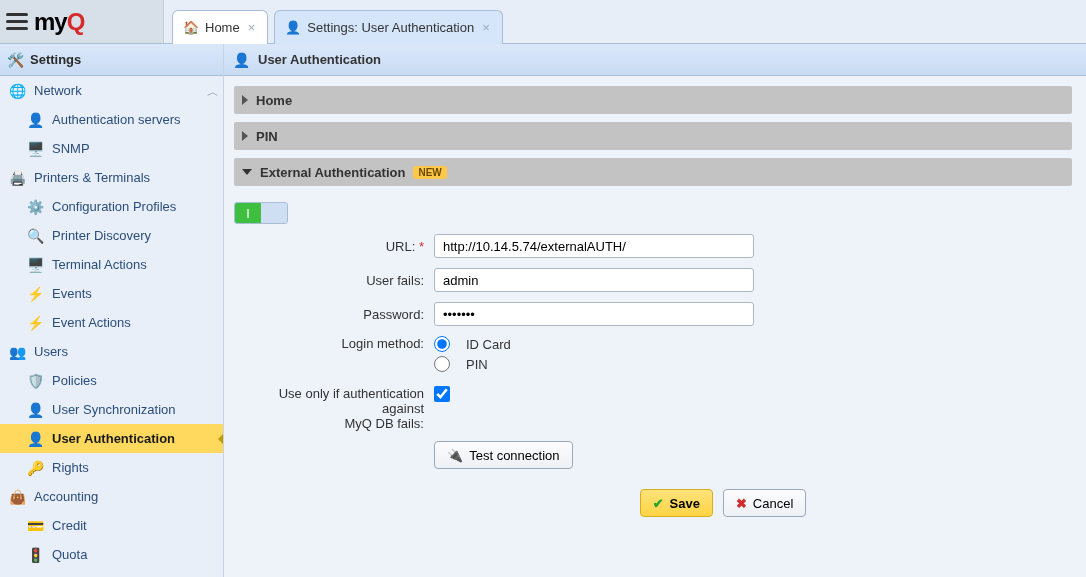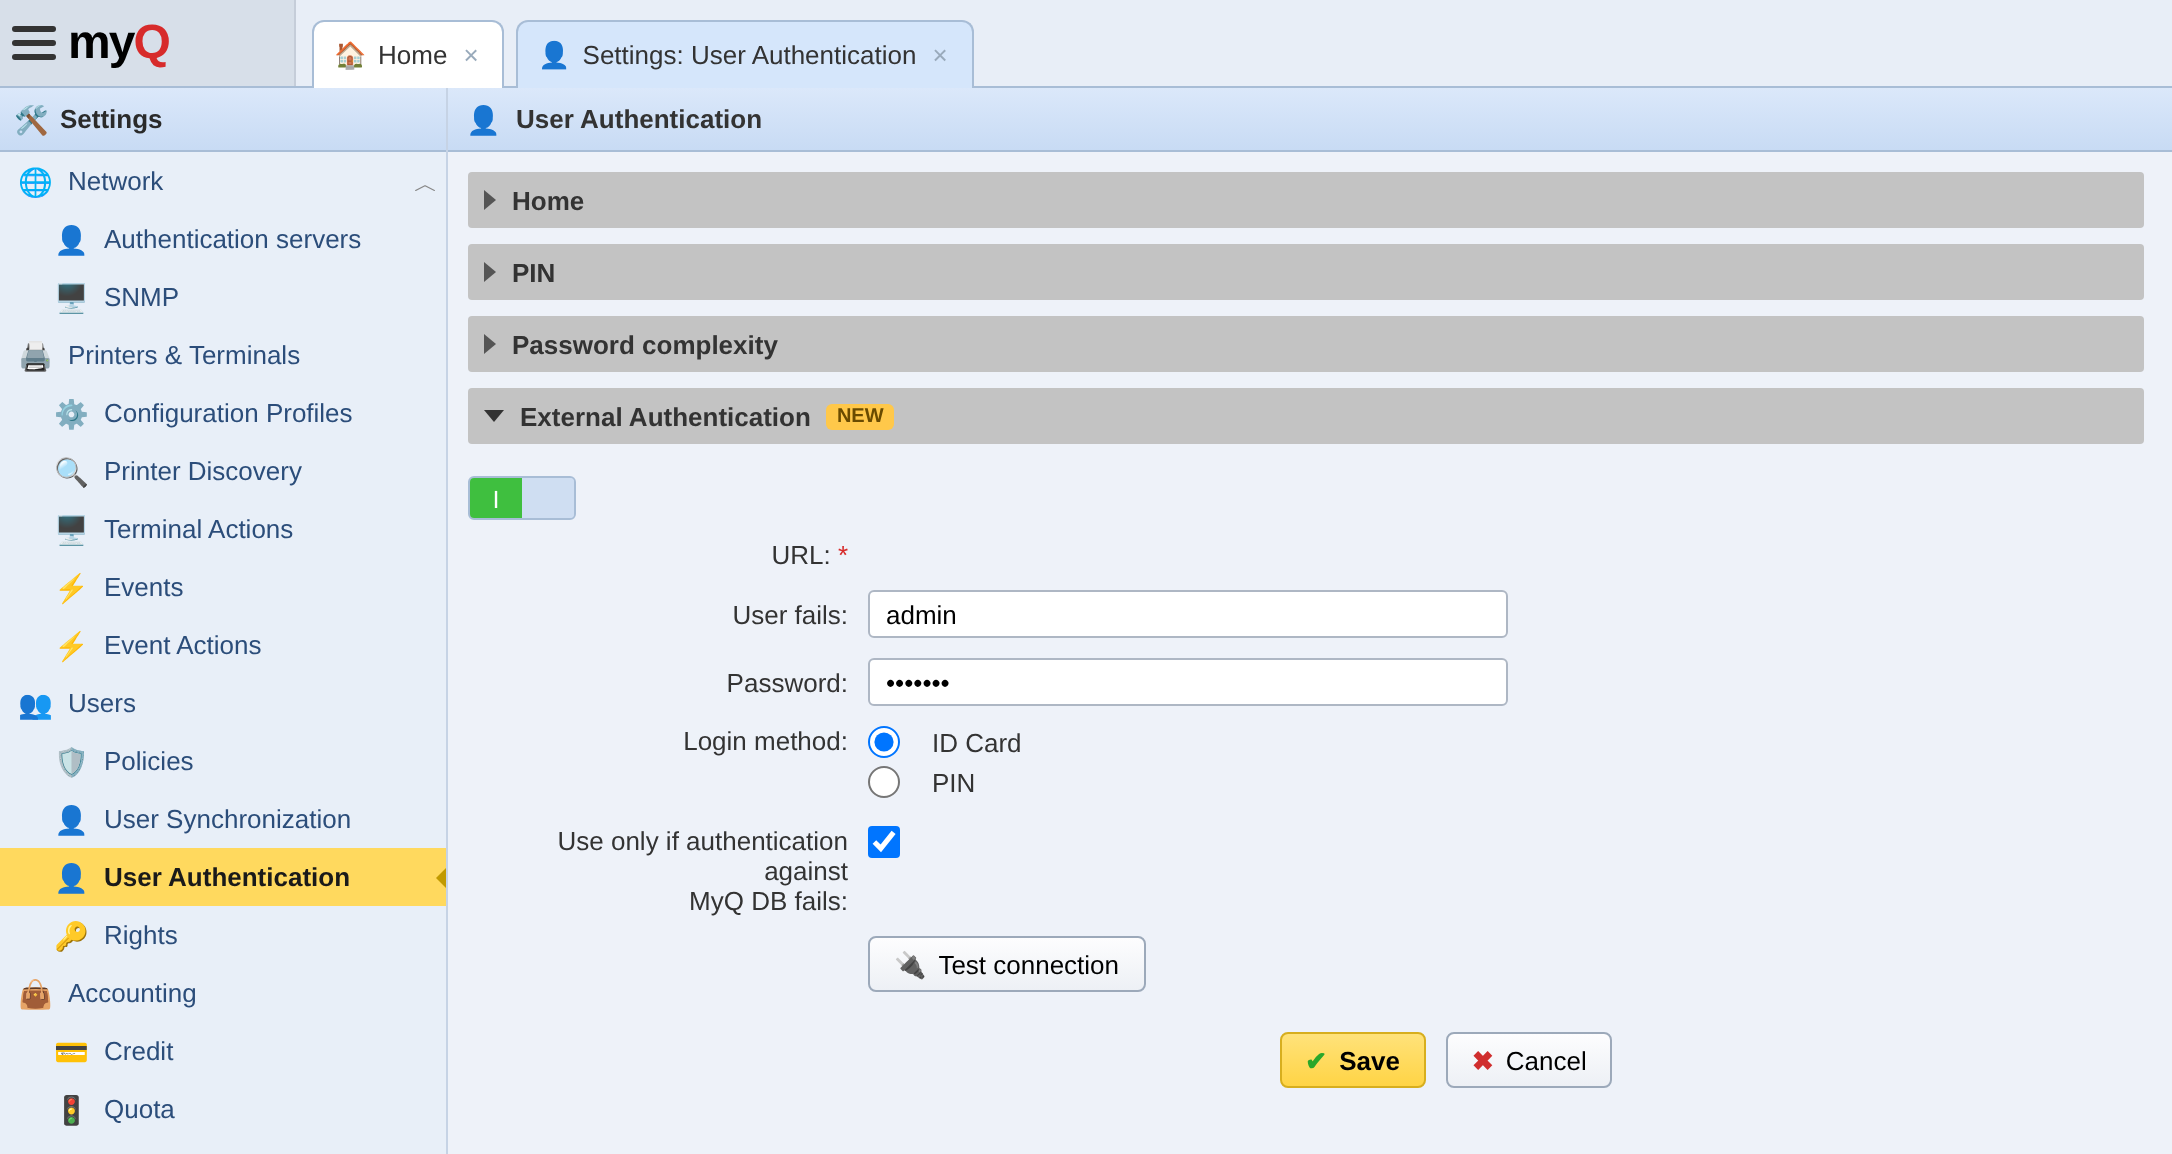--- a/index.html
+++ b/index.html
@@ -1,20 +1,20 @@
 <!DOCTYPE html>
 <html><head>
 <meta charset="utf-8">
 <style>
   * { box-sizing: border-box; margin: 0; padding: 0; }
   body { font-family: "Segoe UI", Tahoma, Arial, sans-serif; font-size: 13px; color: #333; background: #f4f7fb; width: 1086px; height: 577px; overflow: hidden; }
 
   
   .topbar { height: 44px; background: #e8eef7; border-bottom: 1px solid #a8bdd6; display: flex; align-items: stretch; }
-  .logo-wrap { width: 148px; background: #d7dfe9; display: flex; align-items: center; padding-left: 6px; border-right: 1px solid #c5cdd9; }
+  .logo-wrap { width: 164px; background: #d7dfe9; display: flex; align-items: center; padding-left: 6px; border-right: 1px solid #c5cdd9; }
   .hamburger { width: 22px; height: 22px; display: flex; flex-direction: column; justify-content: space-around; cursor: pointer; margin-right: 6px; }
   .hamburger span { display: block; height: 3px; background: #333; border-radius: 2px; }
   .logo { font-weight: 800; font-size: 24px; color: #000; letter-spacing: -1px; }
   .logo .accent { color: #d72b2b; }
   .tabs { display: flex; align-items: flex-end; gap: 6px; padding-left: 8px; padding-bottom: 0; }
   .tab { background: #fff; border: 1px solid #a8bdd6; border-bottom: none; border-radius: 6px 6px 0 0; height: 34px; display: flex; align-items: center; gap: 6px; padding: 0 10px; position: relative; top: 1px; cursor: pointer; }
   .tab.active { background: #d5e6fb; }
   .tab .close { color: #9ab; cursor: pointer; padding: 0 2px; }
   .tab-icon { width: 16px; height: 16px; display: inline-block; }
 
@@ -182,44 +182,39 @@
               <span>Home</span>
             </div>
         </div>
         <div class="acc-item">
           <div class="acc-head">
               <span class="tri"></span>
               <span>PIN</span>
             </div>
         </div>
         <div class="acc-item">
-          <div class="acc-head">
-              <span class="tri"></span>
-              <span>Password complexity</span>
-            </div>
-        </div>
-        <div class="acc-item">
           <div class="acc-head open">
             <span class="tri"></span>
             <span>External Authentication</span>
             <span class="badge-new">NEW</span>
           </div>
           <div class="acc-body">
 
             <div class="form-row">
               <div class="form-ctrl">
                 <div class="switch">
                   <div class="on">|</div>
                   <div class="off"></div>
                 </div>
               </div>
             </div>
 
             <div class="form-row">
               <div class="form-label"><span>URL: </span><span class="req">*</span></div>
+              <div class="form-ctrl"><input class="text-input" value="http://10.14.5.74/externalAUTH/" style=""></div>
             </div>
 
             <div class="form-row">
               <div class="form-label">User fails:</div>
               <div class="form-ctrl"><input class="text-input" value="admin" style=""></div>
             </div>
 
             <div class="form-row">
               <div class="form-label">Password:</div>
               <div class="form-ctrl"><input class="text-input" value="•••••••" style=""></div>

